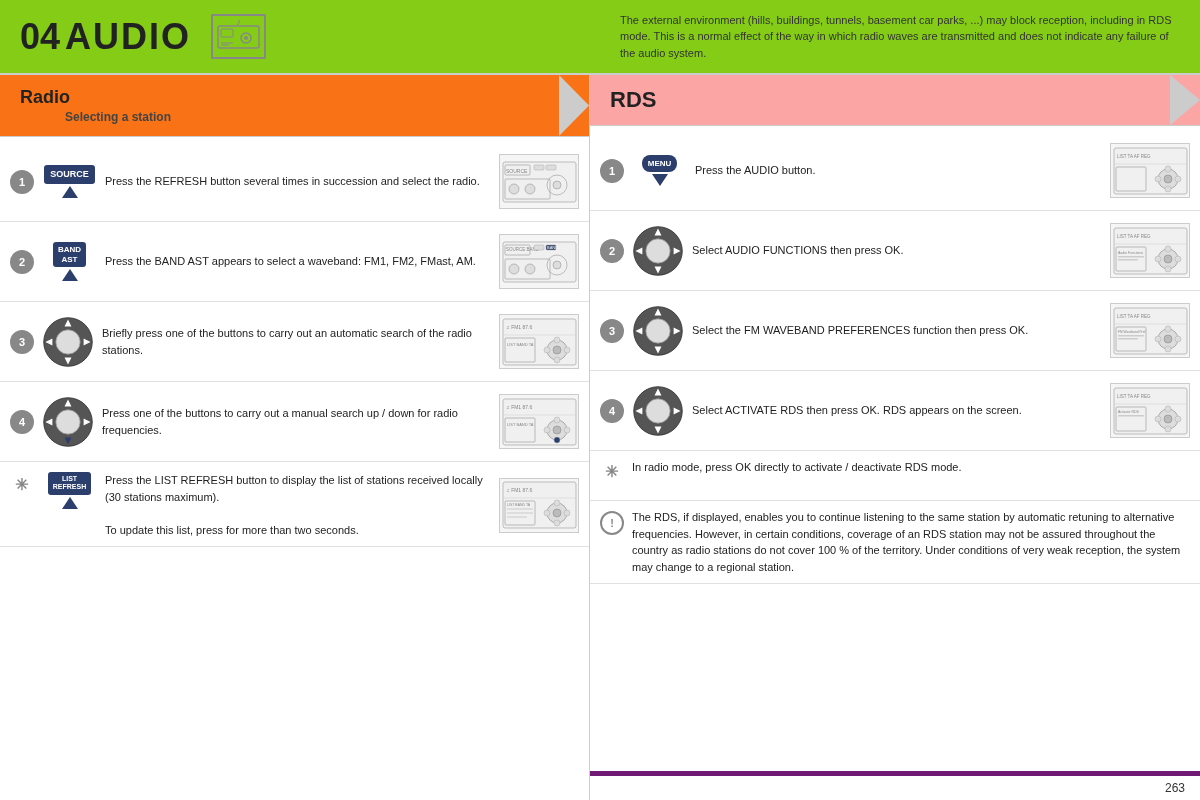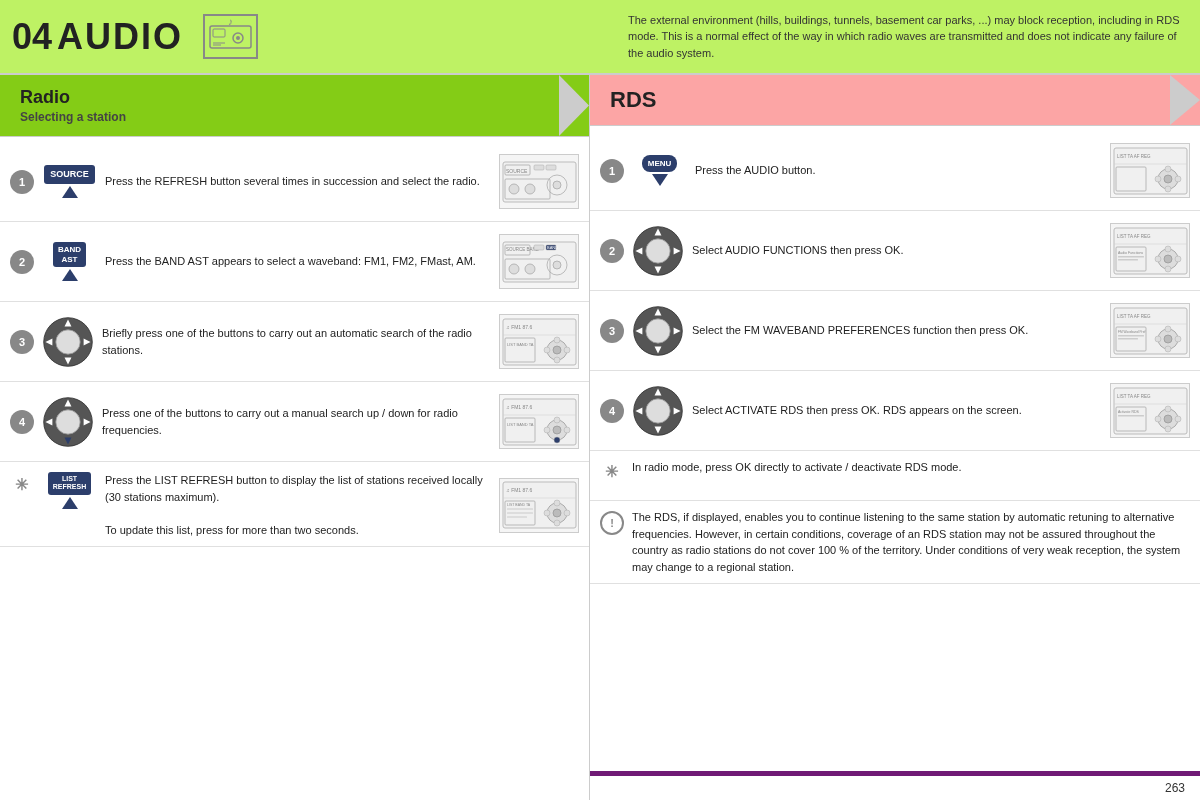--- a/index.html
+++ b/index.html
@@ -8,26 +8,26 @@
       font-size: 12px;
       background: #fff;
       width: 1200px;
       height: 800px;
       overflow: hidden;
       color: #222;
     }
 
     
     .header {
-      background: #bef264;
+      background: #84cc16;
       border-bottom: 2px solid #ccc;
       display: flex;
       align-items: center;
       justify-content: space-between;
-      padding: 10px 12px;
+      padding: 10px 20px;
       height: 75px;
     }
     .header-left {
       display: flex;
       align-items: center;
       gap: 20px;
     }
     .chapter-number {
       font-size: 36px;
       font-weight: bold;
@@ -72,35 +72,36 @@
 
     
     .right-panel {
       flex: 1;
       display: flex;
       flex-direction: column;
     }
 
     
     .section-header {
-      background: #84cc16;
+      background: #f97316;
       padding: 12px 20px;
       border-bottom: 1px solid #ccc;
       position: relative;
     }
     .section-title {
       font-size: 18px;
       font-weight: bold;
       color: #222;
     }
     .section-subtitle {
       font-size: 12px;
       font-weight: bold;
       color: #444;
       margin-top: 2px;
+      margin-left: 45px;
     }
     .section-header-arrow {
       position: absolute;
       right: 0;
       top: 0;
       width: 30px;
       height: 100%;
       background: #ccc;
       clip-path: polygon(0 0, 100% 50%, 0 100%);
     }

